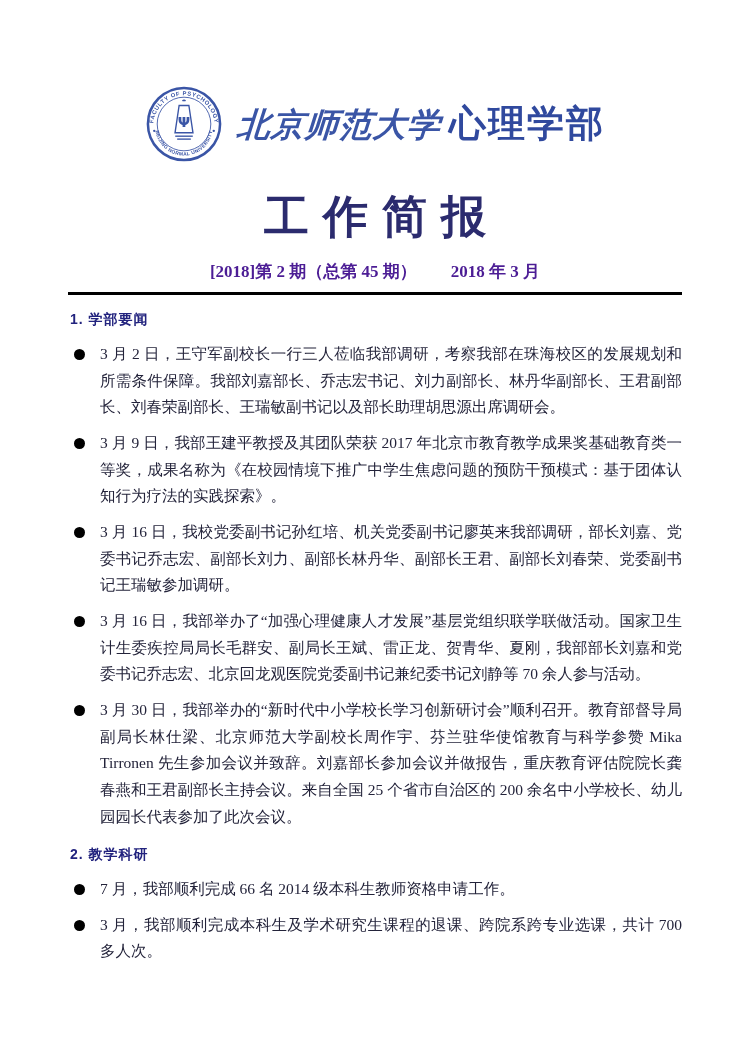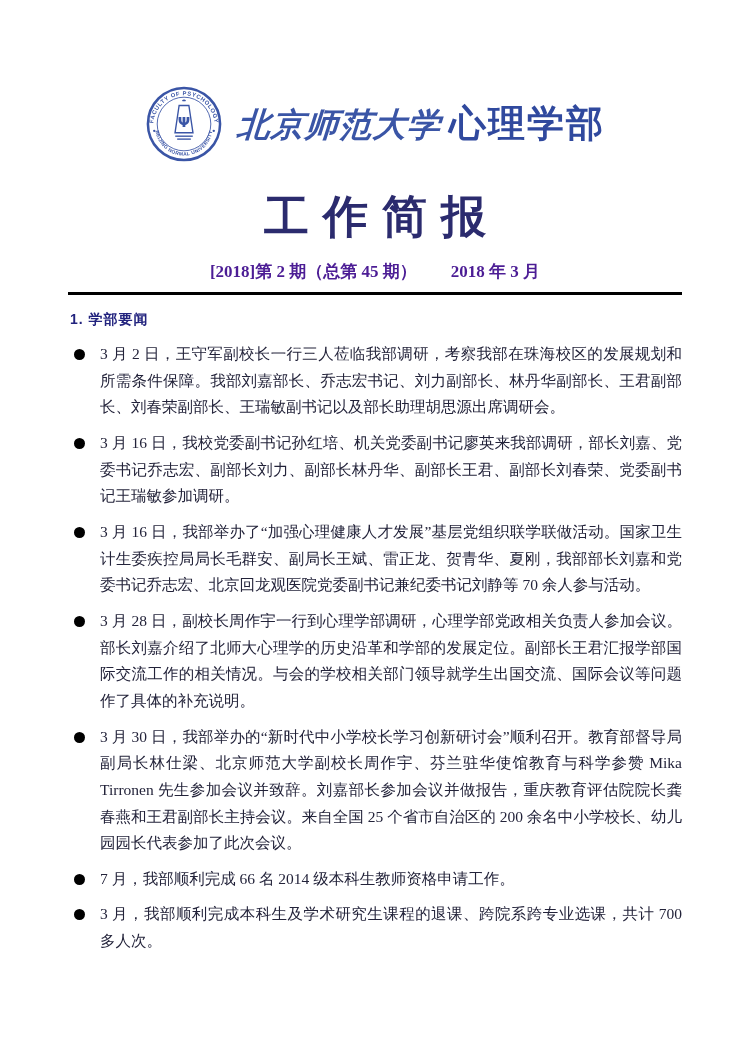--- a/index.html
+++ b/index.html
@@ -150,38 +150,39 @@
 
   <div>
     <h2 class="section-heading">1. 学部要闻</h2>
     <ul class="items">
       <li class="item">
         <span class="bullet-marker"></span>
         <div class="item-text">3 月 2 日，王守军副校长一行三人莅临我部调研，考察我部在珠海校区的发展规划和所需条件保障。我部刘嘉部长、乔志宏书记、刘力副部长、林丹华副部长、王君副部长、刘春荣副部长、王瑞敏副书记以及部长助理胡思源出席调研会。</div>
       </li>
       <li class="item">
         <span class="bullet-marker"></span>
+        <div class="item-text">3 月 9 日，我部王建平教授及其团队荣获 2017 年北京市教育教学成果奖基础教育类一等奖，成果名称为《在校园情境下推广中学生焦虑问题的预防干预模式：基于团体认知行为疗法的实践探索》。</div>
+      </li>
+      <li class="item">
+        <span class="bullet-marker"></span>
         <div class="item-text">3 月 16 日，我校党委副书记孙红培、机关党委副书记廖英来我部调研，部长刘嘉、党委书记乔志宏、副部长刘力、副部长林丹华、副部长王君、副部长刘春荣、党委副书记王瑞敏参加调研。</div>
       </li>
       <li class="item">
         <span class="bullet-marker"></span>
         <div class="item-text">3 月 16 日，我部举办了“加强心理健康人才发展”基层党组织联学联做活动。国家卫生计生委疾控局局长毛群安、副局长王斌、雷正龙、贺青华、夏刚，我部部长刘嘉和党委书记乔志宏、北京回龙观医院党委副书记兼纪委书记刘静等 70 余人参与活动。</div>
-      </li>
-      <li class="item">
-        <span class="bullet-marker"></span>
-        <div class="item-text">3 月 28 日，副校长周作宇一行到心理学部调研，心理学部党政相关负责人参加会议。部长刘嘉介绍了北师大心理学的历史沿革和学部的发展定位。副部长王君汇报学部国际交流工作的相关情况。与会的学校相关部门领导就学生出国交流、国际会议等问题作了具体的补充说明。</div>
       </li>
       <li class="item">
         <span class="bullet-marker"></span>
         <div class="item-text">3 月 30 日，我部举办的“新时代中小学校长学习创新研讨会”顺利召开。教育部督导局副局长林仕梁、北京师范大学副校长周作宇、芬兰驻华使馆教育与科学参赞 Mika Tirronen 先生参加会议并致辞。刘嘉部长参加会议并做报告，重庆教育评估院院长龚春燕和王君副部长主持会议。来自全国 25 个省市自治区的 200 余名中小学校长、幼儿园园长代表参加了此次会议。</div>
       </li>
     </ul>
   </div>
 
   <div>
+    <h2 class="section-heading">2. 教学科研</h2>
     <ul class="items">
       <li class="item">
         <span class="bullet-marker"></span>
         <div class="item-text">7 月，我部顺利完成 66 名 2014 级本科生教师资格申请工作。</div>
       </li>
       <li class="item">
         <span class="bullet-marker"></span>
         <div class="item-text">3 月，我部顺利完成本科生及学术研究生课程的退课、跨院系跨专业选课，共计 700 多人次。</div>
       </li>
 

